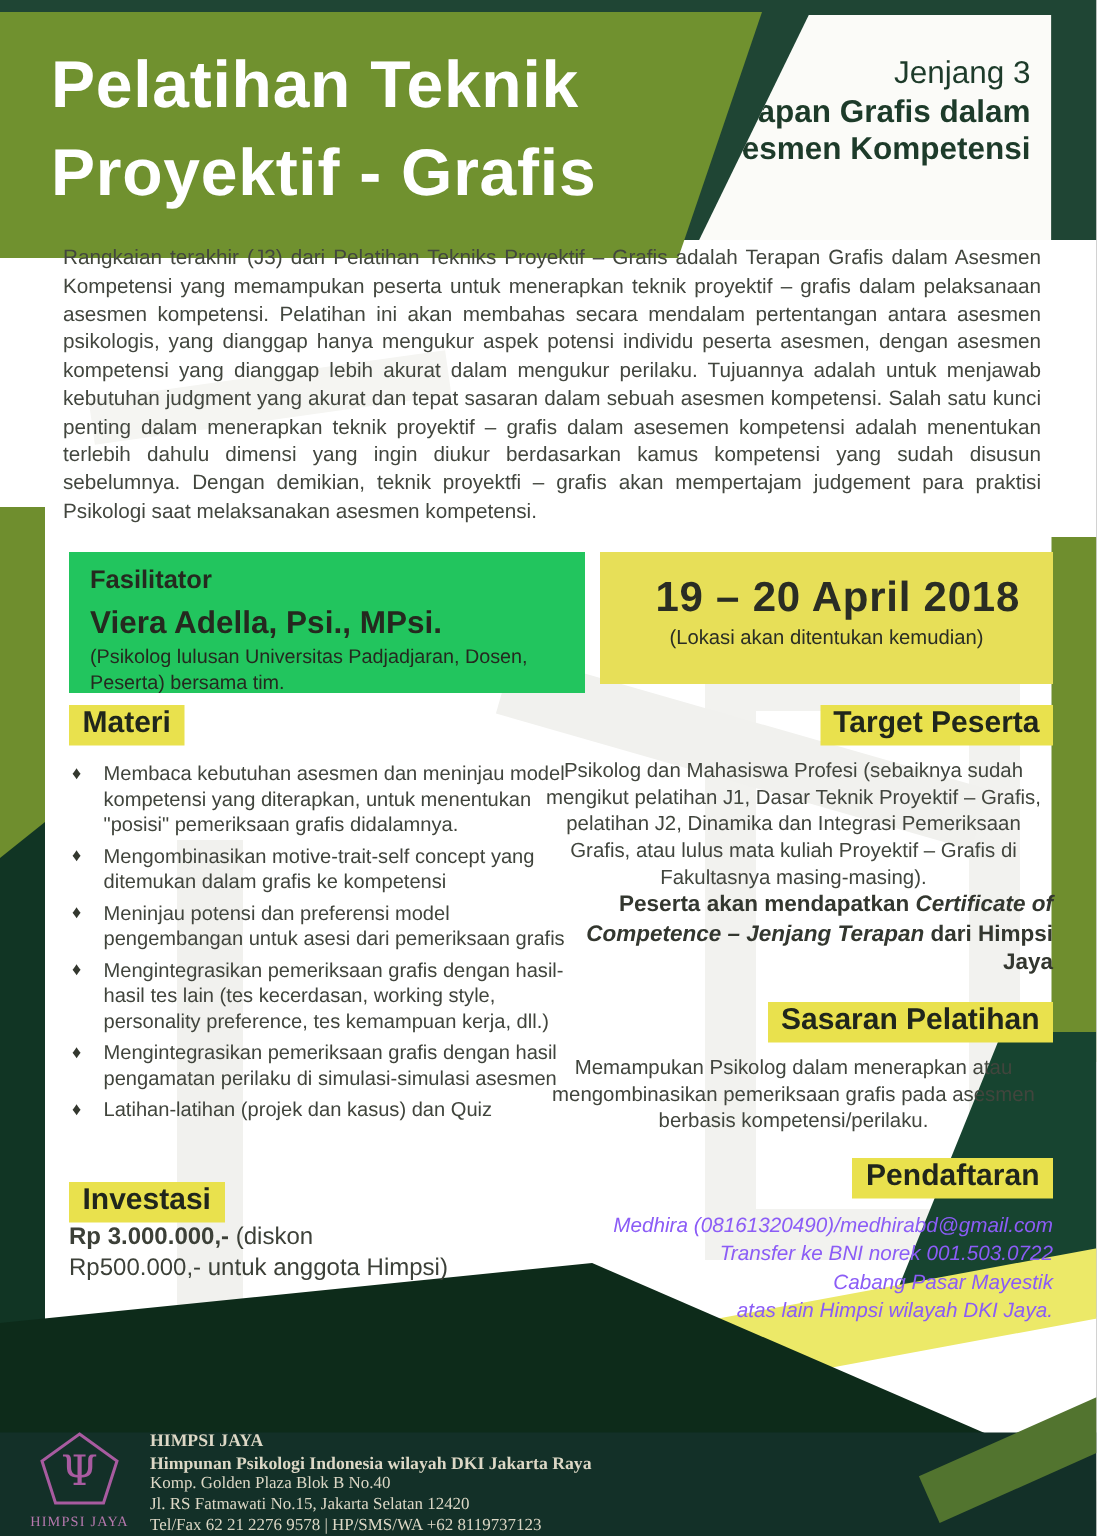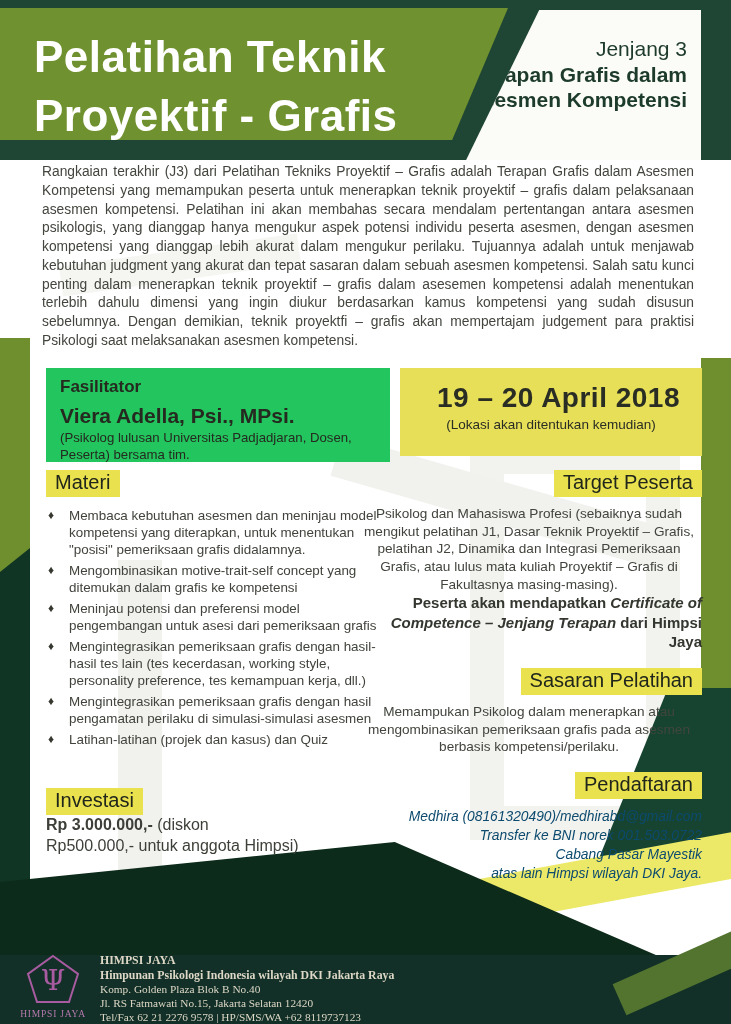--- a/index.html
+++ b/index.html
@@ -13,21 +13,21 @@
   .deco-bar-d { left:330px; top:480px; width:330px; height:42px; background:#f1f1ee; transform:rotate(16deg); }
   .deco-bar-d2 { left:60px; top:250px; width:240px; height:30px; background:#f5f5f2; transform:rotate(-8deg); }
 
   
   .top-band { position:absolute; left:0; top:0; width:731px; height:160px; background:#1f4534; z-index:2; }
   .jenjang-wedge { position:absolute; left:440px; top:10px; width:261px; height:150px; background:#fbfbf8;
                    clip-path:polygon(38% 0,100% 0,100% 100%,10% 100%); }
   .jenjang-text { position:absolute; right:14px; top:26px; width:220px; text-align:right; color:#1d3b2a; line-height:1.22; }
   .jenjang-l1 { font-size:21px; font-weight:normal; }
   .jenjang-l2 { font-size:21px; font-weight:bold; }
-  .title-plate { position:absolute; left:0; top:8px; width:508px; height:132px; background:#70912f;
+  .title-plate { position:absolute; left:0; top:8px; width:508px; height:164px; background:#70912f;
                  clip-path:polygon(0 0,100% 0,89% 100%,0 100%); }
   .title-text { padding:20px 0 0 34px; color:#ffffff; font-weight:800; font-size:44px; line-height:1.33; letter-spacing:.5px; }
   .title-text span { display:block; }
 
   
   .left-strip { position:absolute; left:0; top:338px; width:30px; height:290px; background:#6f8e2e; z-index:2; }
   .left-strip-dark { position:absolute; left:0; top:548px; width:30px; height:344px; background:#113524;
                      clip-path:polygon(0 7%,100% 0,100% 100%,0 100%); z-index:2; }
   .right-strip { position:absolute; right:0; top:358px; width:30px; height:350px; background:#6f8e2e; z-index:2; }
   .right-dark { position:absolute; right:0; top:688px; width:140px; height:190px; background:#174430;
@@ -48,39 +48,39 @@
                padding:9px 14px; z-index:3; color:#25291f; }
   .fasil-heading { font-size:17px; font-weight:bold; margin-bottom:7px; }
   .fasil-name { font-size:21px; font-weight:bold; margin-bottom:2px; }
   .fasil-desc { font-size:13.2px; line-height:1.25; }
 
   .date-box { position:absolute; left:400px; top:368px; width:302px; height:88px; background:#e7df58;
               text-align:center; padding-top:14px; z-index:3; color:#2a2d24; }
   .date-main { font-size:28px; font-weight:bold; letter-spacing:.5px;padding-left:15px; }
   .date-note { font-size:13.5px; margin-top:3px; }
 
-  .highlight { display:inline-block; background:#e9e14d; color:#20261c; font-weight:normal;
+  .highlight { display:inline-block; background:#e9e14d; color:#20261c; font-weight:bold;
                font-size:20px; padding:1px 9px 3px; }
 
   .materi { position:absolute; left:46px; top:470px; width:334px; z-index:3; }
   .materi ul { list-style:none; margin-top:10px; }
   .materi li { position:relative; padding-left:23px; font-size:13.4px; line-height:1.27;
                margin-bottom:4px; color:#40443c; }
   .materi .bullet { position:absolute; left:2px; top:1px; font-size:12px; color:#34382f; }
 
   .investasi { position:absolute; left:46px; top:788px; width:330px; z-index:3; color:#3c4038; }
   .inv-line { font-size:16px; line-height:1.3; }
   .inv-price { font-weight:bold; }
 
   .right-col { position:absolute; left:356px; top:470px; width:346px; text-align:right; z-index:3; color:#41453d; }
   .right-col .section-gap { margin-top:16px; }
   .body-r { font-size:13.6px; line-height:1.3; margin-top:8px;text-align:center; }
   .bonus { font-size:15px; line-height:1.3; font-weight:bold; color:#33372f; }
   .bonus .it { font-style:italic; }
-  .pend-lines { margin-top:8px; font-style:italic; font-size:13.8px; line-height:1.38; color:#0c4a6e; }
+  .pend-lines { margin-top:8px; font-style:italic; font-size:13.8px; line-height:1.38; color:#8b5cf6; }
 
   
   .footer { position:absolute; left:0; top:948px; width:731px; height:76px; z-index:4;
             color:#ddd8c6; font-family:"Liberation Serif", serif; }
   .logo { position:absolute; left:12px; top:6px; width:82px; text-align:center; }
   .logo-caption { font-size:9.5px; letter-spacing:.8px; color:#b678ae; margin-top:1px; }
   .footer-text { position:absolute; left:100px; top:5px; font-size:11.3px; line-height:1.24; }
   .ft-b { font-weight:bold; font-size:11.8px; }
 </style>
 </head>

